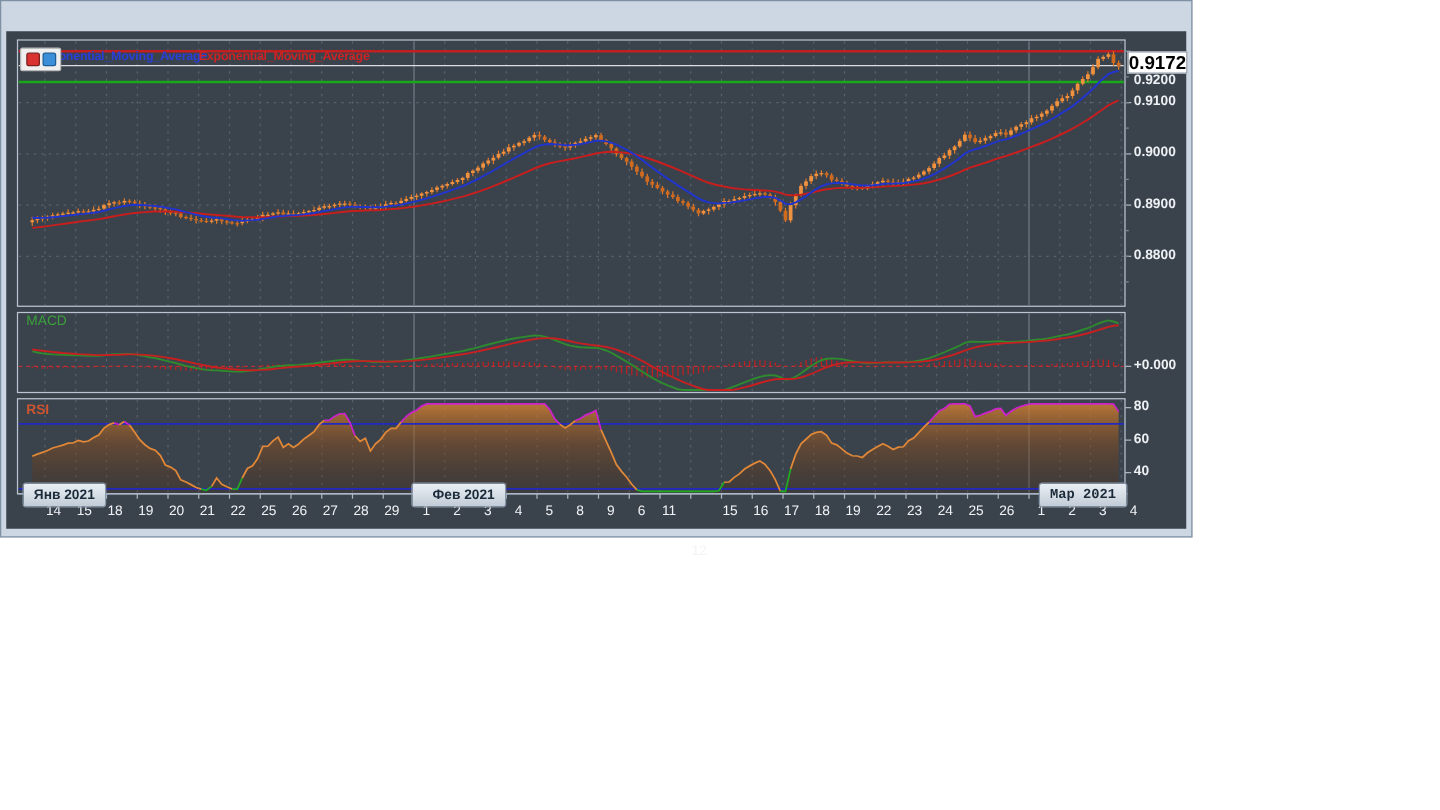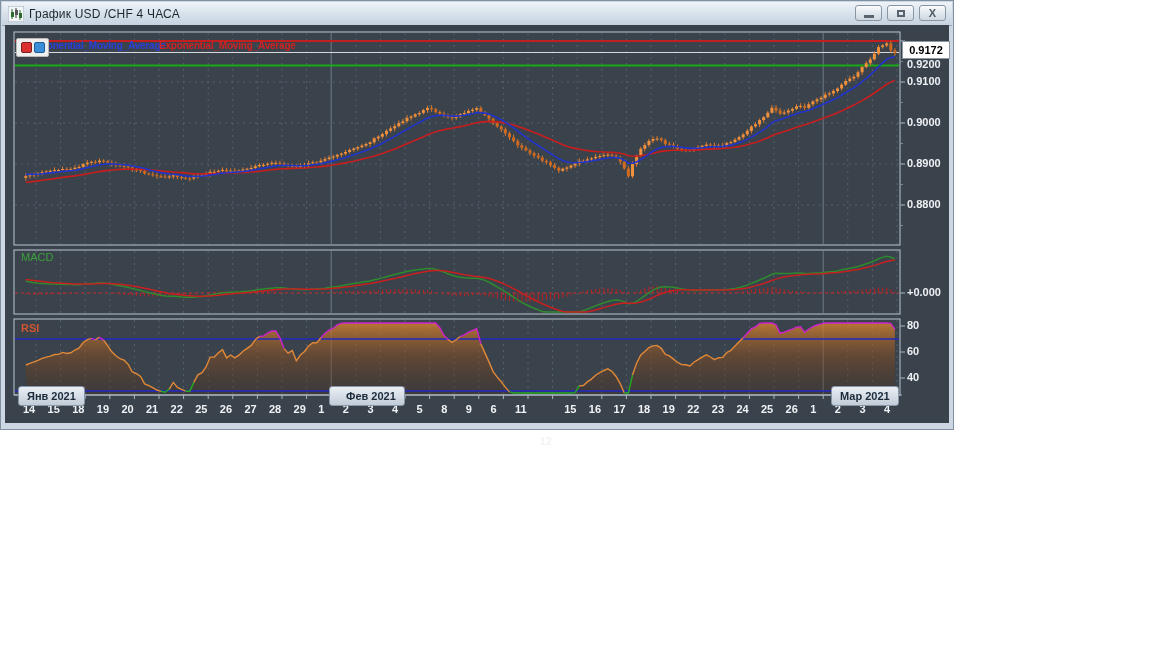--- a/index.html
+++ b/index.html
@@ -17,23 +17,23 @@
        background:linear-gradient(#fbfcfd,#dfe6ed 55%,#cfd8e1);display:flex;align-items:center;justify-content:center;
        box-sizing:border-box;}
   .glyph-min{width:10px;height:3px;background:#5a646e;margin-top:6px;}
   .glyph-res{width:8px;height:7px;border:2px solid #5a646e;box-sizing:border-box;}
   .glyph-close{font-size:11px;font-weight:bold;color:#4e5861;line-height:1;}
   
   #client{position:absolute;left:4px;top:24px;width:944px;height:398px;background:#3a424c;}
   #chart-svg{position:absolute;left:4px;top:24px;}
   .lbl{position:absolute;color:#eef1f4;font-size:11px;white-space:nowrap;}
   .axis-lbl{font-weight:600;}
-  .day-lbl{width:26px;text-align:left;font-weight:700;color:#f0f3f6;}
+  .day-lbl{width:26px;text-align:right;font-weight:400;color:#f0f3f6;}
   #price-box{position:absolute;left:901px;top:40px;width:46px;height:16px;background:#ffffff;
-       border:1px solid #8d98a3;color:#000;font-size:11px;font-weight:600;
+       border:1px solid #8d98a3;color:#000;font-size:15px;font-weight:600;
        display:flex;align-items:center;justify-content:center;z-index:4;}
   .month-box{position:absolute;top:373px;height:18px;padding:0 8px;border:1px solid #8796a8;border-radius:3px;
        background:linear-gradient(#eaeff5,#c2ccd7);color:#1c2b3a;font-size:11px;font-weight:600;
        display:flex;align-items:center;justify-content:center;z-index:3;margin-top:12px;}
   
   #legend-chip{position:absolute;left:15px;top:37px;width:31px;height:17px;background:#efefef;
        border:1px solid #b9b9b9;border-radius:2px;z-index:3;display:flex;align-items:center;justify-content:center;gap:2px;}
   .legend-sq{width:11px;height:11px;border-radius:2px;box-sizing:border-box;}
   #legend-sq-red{background:#d93030;border:1px solid #7e1f1f;}
   #legend-sq-blue{background:#3b8fd8;border:1px solid #1d5d96;}
@@ -41,43 +41,20 @@
   #legend-ema2{position:absolute;left:158px;top:39px;font-size:10px;font-weight:600;color:#cf2222;z-index:2;letter-spacing:-.2px;}
   #macd-lbl{position:absolute;left:20px;top:250px;font-size:11px;font-weight:400;color:#3aa03a;}
   #rsi-lbl{position:absolute;left:20px;top:321px;font-size:11px;font-weight:600;color:#cf5530;}
 </style>
 </head>
 <body>
 
 <div id="stage">
   <div id="win">
 
-    <div id="titlebar">
-      <svg id="title-icon" viewBox="0 0 16 16">
-        <rect x="0" y="0" width="16" height="16" fill="#f4f7fa" stroke="#9aa8b6" stroke-width="1"></rect>
-        <line x1="4" y1="3" x2="4" y2="13" stroke="#2a6a2a" stroke-width="1"></line>
-        <rect x="3" y="6" width="3" height="5" fill="#2a6a2a"></rect>
-        <line x1="8" y1="2" x2="8" y2="12" stroke="#333" stroke-width="1"></line>
-        <rect x="7" y="4" width="3" height="5" fill="#555"></rect>
-        <line x1="12" y1="4" x2="12" y2="14" stroke="#2a6a2a" stroke-width="1"></line>
-        <rect x="11" y="7" width="3" height="5" fill="#2a6a2a"></rect>
-      </svg>
-      <span id="title-text">График USD /CHF 4 ЧАСА</span>
-      <div id="win-controls">
-        <div class="win-btn">
-            <div class="glyph-min"></div>
-          </div>
-        <div class="win-btn">
-            <div class="glyph-res"></div>
-          </div>
-        <div class="win-btn">
-            <span class="glyph-close">X</span>
-          </div>
-      </div>
-    </div>
 
     <div id="client"></div>
     <svg id="chart-svg" width="944" height="398" viewBox="4 24 944 398">
         <defs>
           <linearGradient id="rsifill" x1="0" y1="0" x2="0" y2="1">
             <stop offset="0%" stop-color="rgba(215,130,50,0.80)"></stop>
             <stop offset="45%" stop-color="rgba(140,80,30,0.50)"></stop>
             <stop offset="100%" stop-color="rgba(70,40,18,0.28)"></stop>
           </linearGradient>
         </defs>
@@ -766,16 +743,16 @@
         <div class="lbl day-lbl" style="left: 710.8px; top: 402px;">23</div>
         <div class="lbl day-lbl" style="left: 735.4px; top: 402px;">24</div>
         <div class="lbl day-lbl" style="left: 760px; top: 402px;">25</div>
         <div class="lbl day-lbl" style="left: 784.6px; top: 402px;">26</div>
         <div class="lbl day-lbl" style="left: 809.2px; top: 402px;">1</div>
         <div class="lbl day-lbl" style="left: 833.8px; top: 402px;">2</div>
         <div class="lbl day-lbl" style="left: 858.4px; top: 402px;">3</div>
         <div class="lbl day-lbl" style="left: 883px; top: 402px;">4</div>
         <div class="month-box" style="left: 17px;">Янв 2021</div>
         <div class="month-box" style="left: 328px; padding-left: 16px;">Фев 2021</div>
-        <div class="month-box" style="left: 830px;">Мар 2021</div>
+        <div class="month-box" style="left: 830px; font-family: Liberation Mono, monospace;">Мар 2021</div>
       </div>
   </div>
 </div>
 
 </body></html>

